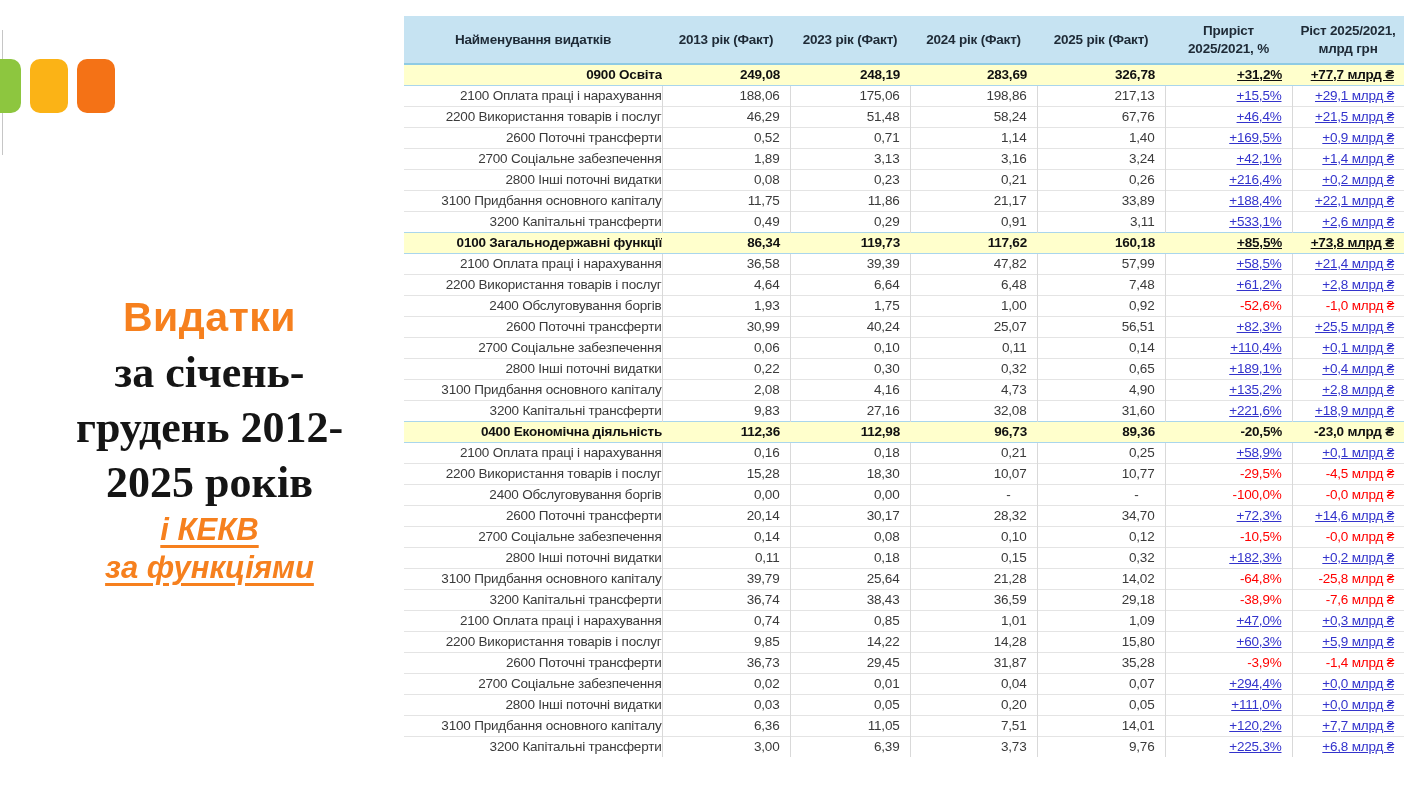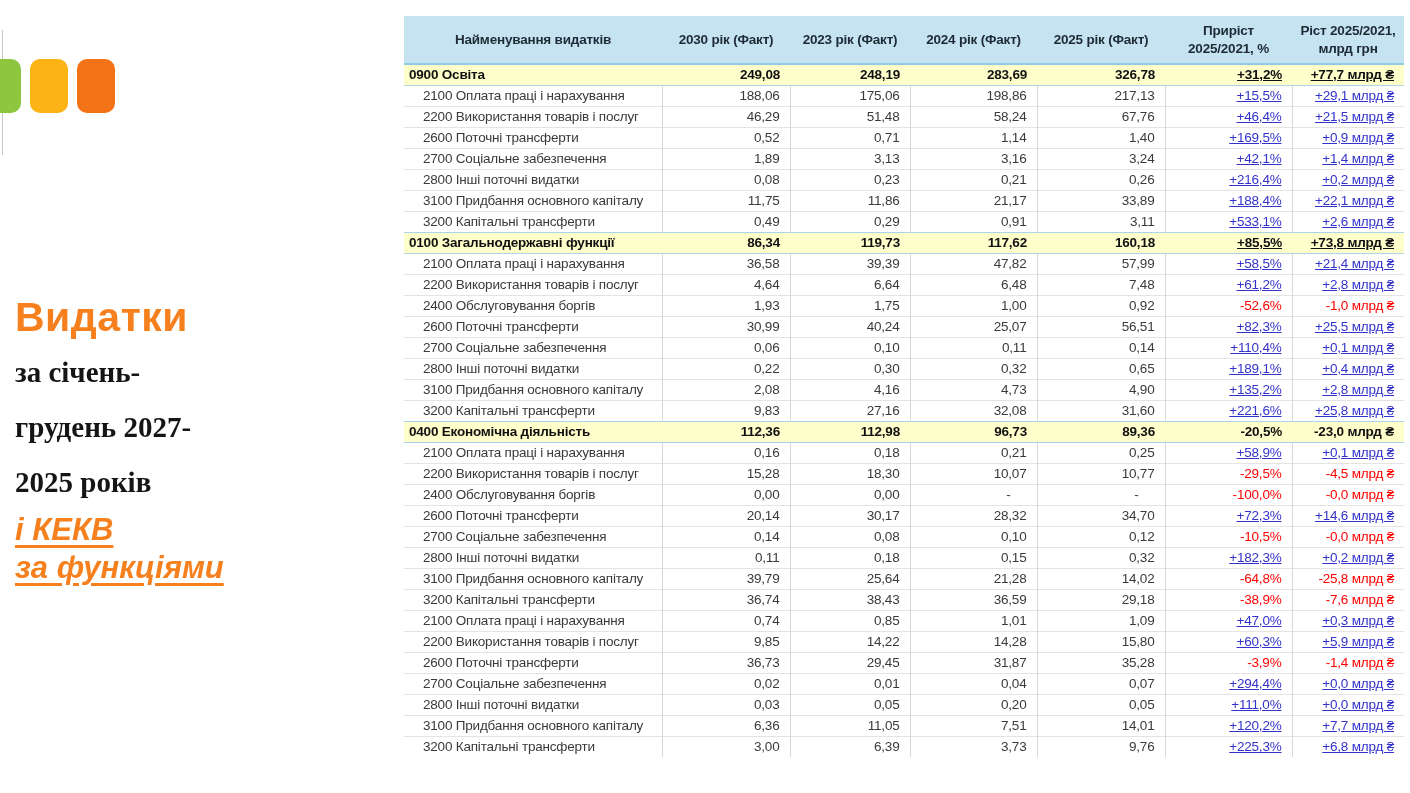--- a/index.html
+++ b/index.html
@@ -5,35 +5,35 @@
   * { margin:0; padding:0; box-sizing:border-box; }
   html,body { width:1410px; height:793px; background:#ffffff; overflow:hidden;
               font-family:"Liberation Sans","DejaVu Sans",sans-serif; }
   .slide { position:relative; width:1410px; height:793px; background:#fff; }
 
   
   .left-panel { position:absolute; left:0; top:0; width:404px; height:793px; }
   .edge-line { position:absolute; left:2px; top:30px; width:1px; height:125px; background:#c6c6c6; }
   .logo { position:absolute; left:-17px; top:59px; display:flex; gap:9px; }
   .sq { width:38px; height:54px; border-radius:10px; display:inline-block; }
-  .title-block { position:absolute; left:0; top:292px; width:404px; text-align:left;padding-left:15px; }
+  .title-block { position:absolute; left:0; top:292px; width:404px; text-align:center;padding-left:15px; }
   .title-orange { font-size:41px; font-weight:bold; color:var(--accent); letter-spacing:0.5px; line-height:50px; }
   .title-serif { font-family:"Liberation Serif","DejaVu Serif",serif; font-weight:700;
-                 font-size:29px; color:#151515; line-height:49px; margin-top:6px; }
+                 font-size:44px; color:#151515; line-height:49px; margin-top:6px; }
   .title-link { display:block; margin-top:4px; font-size:31px; font-weight:bold; font-style:italic;
                 color:var(--accent); line-height:38px; text-decoration:underline; text-underline-offset:5px;
                 cursor:pointer; }
 
   
   .table-wrap { position:absolute; left:404px; top:16px; width:1000px; }
   table { border-collapse:collapse; table-layout:fixed; width:1000px; font-size:13.5px; letter-spacing:-0.2px; }
   thead th { background:var(--header-bg); color:#1e2a36; font-weight:bold; text-align:center;
              vertical-align:middle; height:48px; line-height:18px; border-bottom:2px solid #8fcbe4; padding:0 2px; }
   tbody td { height:21px; color:#3a3a3a; white-space:nowrap; overflow:hidden; }
-  tbody td.name { text-align:left; padding-left:19px;margin-left:41px; }
+  tbody td.name { text-align:right; padding-left:19px;margin-left:41px; }
   tbody td.num  { text-align:right; padding-right:10px; font-variant-numeric:tabular-nums; }
   tbody td.num.dash { padding-right:26px; }
   tbody tr.sub td { border-top:1px solid #e4e4e4; background:#fff; }
   tbody tr.sub td:not(:first-child) { border-left:1px solid #d9d9d9; }
   tbody tr.group td { background:var(--group-bg); font-weight:bold; color:#111;
                       border-top:1px solid #aad6ec; border-bottom:1px solid #aad6ec; }
   tbody tr.group td.name { padding-left:5px; }
   td.pos { color:var(--pos);text-decoration:underline; }
   td.neg { color:var(--neg); }
 </style>
@@ -45,21 +45,21 @@
   <div class="left-panel">
     <div class="edge-line"></div>
     <div class="logo">
       <span class="sq" style="background: rgb(141, 198, 63);"></span>
       <span class="sq" style="background: rgb(251, 179, 22);"></span>
       <span class="sq" style="background: rgb(244, 114, 22);"></span>
     </div>
     <div class="title-block">
       <div class="title-orange">Видатки</div>
       <div class="title-serif">за січень-</div>
-      <div class="title-serif">грудень 2027-</div>
+      <div class="title-serif">грудень 2012-</div>
       <div class="title-serif">2025 років</div>
       <a class="title-link">
         <div>і КЕКВ</div>
         <div>за функціями</div>
       </a>
     </div>
   </div>
 
   <div class="table-wrap">
     <table>
@@ -71,21 +71,21 @@
           <col style="width:128px">
           <col style="width:127px">
           <col style="width:112px">
       </colgroup>
       <thead>
         <tr>
             <th>
               <div>Найменування видатків</div>
             </th>
             <th>
-              <div>2030 рік (Факт)</div>
+              <div>2013 рік (Факт)</div>
             </th>
             <th>
               <div>2023 рік (Факт)</div>
             </th>
             <th>
               <div>2024 рік (Факт)</div>
             </th>
             <th>
               <div>2025 рік (Факт)</div>
             </th>
@@ -244,21 +244,21 @@
             <td class="num pos">+135,2%</td>
             <td class="num pos">+2,8 млрд ₴</td>
           </tr>
           <tr class="sub">
             <td class="name">3200 Капітальні трансферти</td>
             <td class="num">9,83</td>
             <td class="num">27,16</td>
             <td class="num">32,08</td>
             <td class="num">31,60</td>
             <td class="num pos">+221,6%</td>
-            <td class="num pos">+25,8 млрд ₴</td>
+            <td class="num pos">+18,9 млрд ₴</td>
           </tr>
           <tr class="group">
             <td class="name">0400 Економічна діяльність</td>
             <td class="num">112,36</td>
             <td class="num">112,98</td>
             <td class="num">96,73</td>
             <td class="num">89,36</td>
             <td class="num neg">-20,5%</td>
             <td class="num neg">-23,0 млрд ₴</td>
           </tr>

